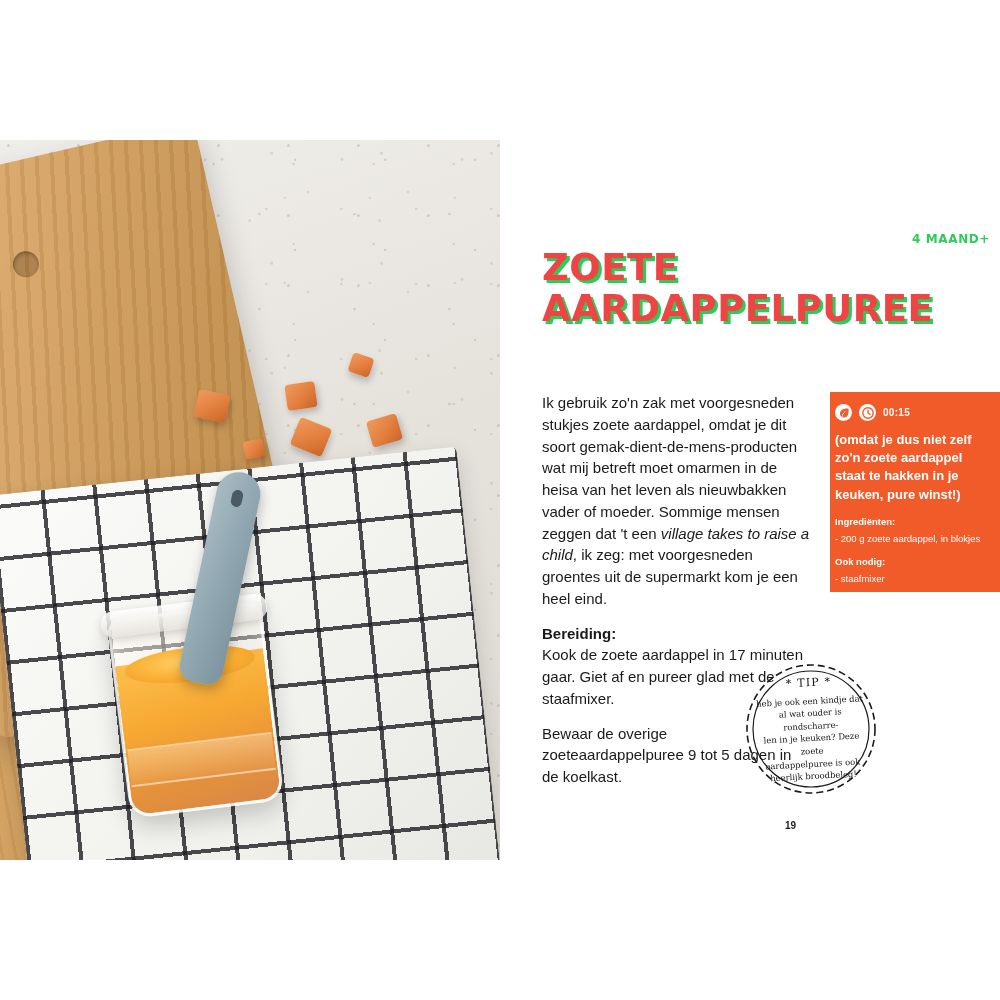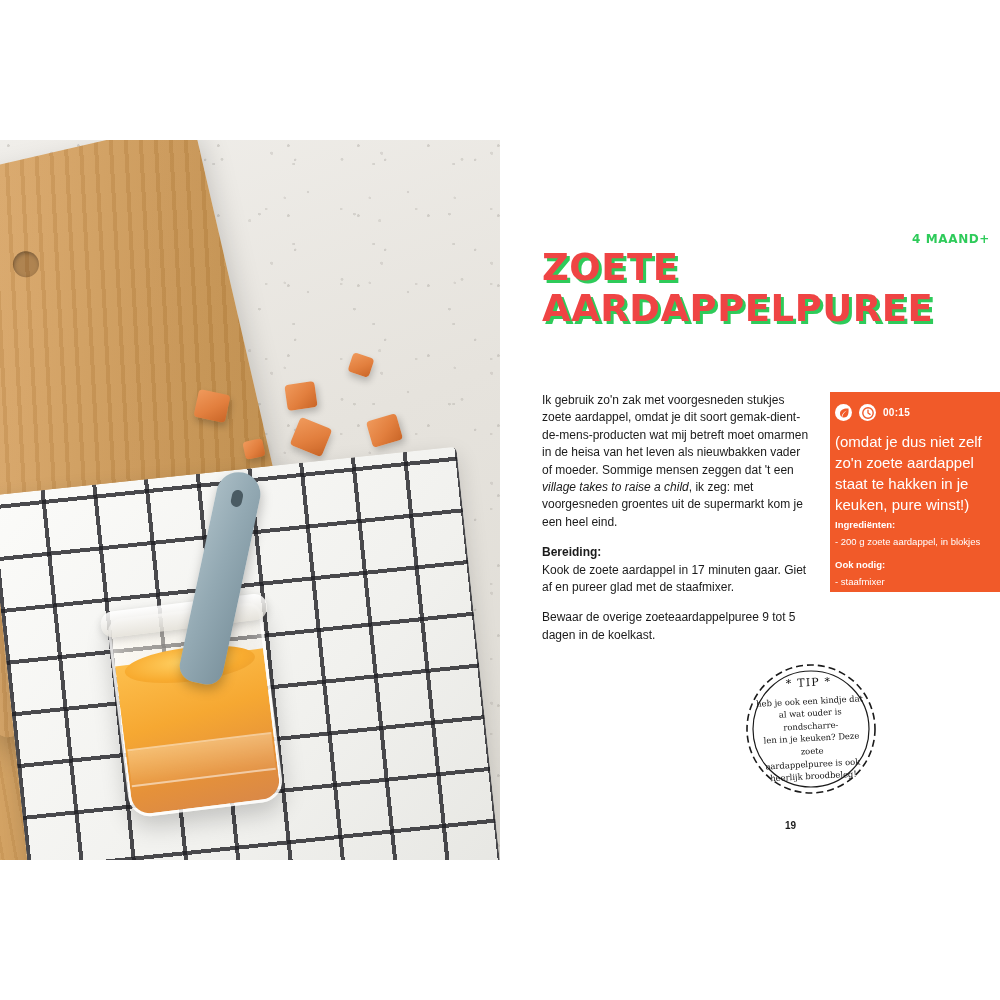--- a/index.html
+++ b/index.html
@@ -231,21 +231,21 @@
     color: #2ecb5a;
     text-transform: uppercase;
     margin-left: 24px;
   }
 
   .body-col {
     position: absolute;
     left: 42px;
     top: 392px;
     width: 268px;
-    font-size: 12px;
+    font-size: 15px;
     line-height: 1.45;
     color: #1a1a1a;
   }
   .body-col p { margin: 0 0 13px 0; }
   .body-col .lead { text-align: left; }
   .body-col em { font-style: italic; }
   .body-col b { font-weight: bold; }
 
   
   .info-card {
@@ -276,23 +276,23 @@
     align-items: center;
     justify-content: center;
   }
   .icon-leaf svg, .icon-clock svg { display: block; }
   .card-time {
     font-weight: bold;
     font-size: 10px;
     letter-spacing: .3px;
   }
   .card-note {
-    font-weight: normal;
-    margin: 0 0 4px 0;
-    font-size: 15px;
+    font-weight: bold;
+    margin: 0 0 12px 0;
+    font-size: 13px;
     line-height: 1.4;
   }
   .card-h {
     font-weight: bold;
     margin: 0 0 3px 0;
     font-size: 9.5px;
   }
   .card-list {
     margin: 0 0 11px 0;
     font-size: 9.5px;

